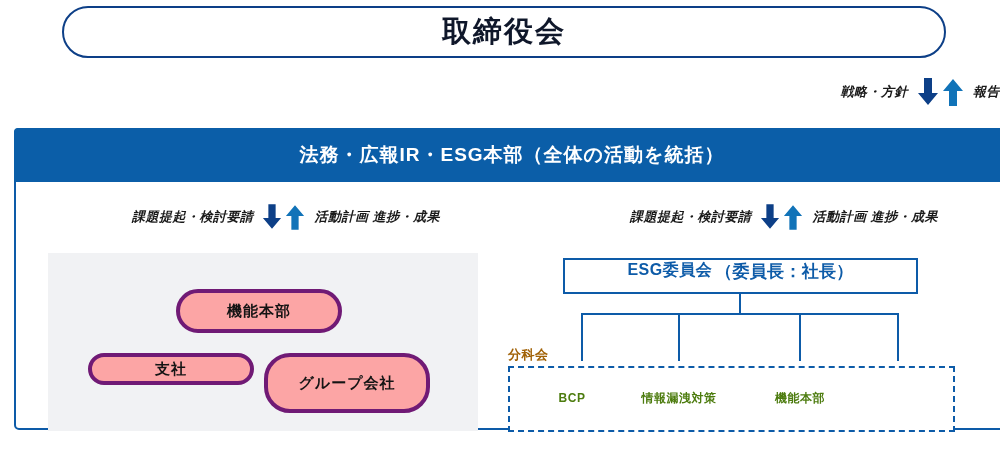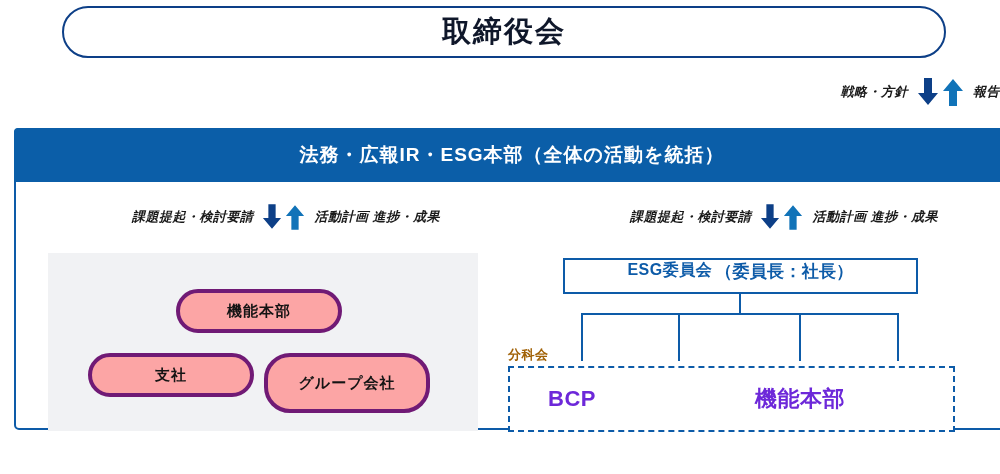--- a/index.html
+++ b/index.html
@@ -133,21 +133,21 @@
     justify-content: center;
   }
   .unit-pill-label {
     font-size: 15px;
     font-weight: bold;
     color: #141414;
     letter-spacing: 1px;
   }
 
   #unit-pill-0 { left: 176px; top: 289px; width: 166px; height: 44px; }
-  #unit-pill-1 { left: 88px;  top: 353px; width: 166px; height: 44px; }
+  #unit-pill-1 { left: 88px;  top: 353px; width: 166px; height: 32px; }
   #unit-pill-2 { left: 264px; top: 353px; width: 166px; height: 60px; }
 
   
   .committee-box {
     position: absolute;
     left: 563px;
     top: 258px;
     width: 355px;
     height: 36px;
     border: 2px solid #0d5ba8;
@@ -197,23 +197,23 @@
     left: 508px;
     top: 366px;
     width: 447px;
     height: 66px;
     border: 2px dashed #0d5ba8;
     box-sizing: border-box;
     background: #ffffff;
   }
   .subcom-item {
     position: absolute;
-    font-size: 22px;
-    font-weight: bold;
-    color: #6d28d9;
+    font-size: 12px;
+    font-weight: bold;
+    color: #4d7c0f;
     text-align: center;
     line-height: 1.12;
     letter-spacing: 0.5px;
     transform: translate(-50%, -50%);
     white-space: pre-line;
   }
   #subcom-item-0 { left: 572px; top: 399px; }
   #subcom-item-1 { left: 679px; top: 399px; }
   #subcom-item-2 { left: 800px; top: 399px; }
   #subcom-item-3 { left: 908px; top: 399px; }
@@ -293,15 +293,16 @@
   <div class="conn" id="conn-bus"></div>
   <div class="conn" id="conn-drop-0"></div>
   <div class="conn" id="conn-drop-1"></div>
   <div class="conn" id="conn-drop-2"></div>
   <div class="conn" id="conn-drop-3"></div>
 
   <span class="subcom-caption">分科会</span>
   <div class="subcom-box"></div>
 
   <span class="subcom-item" id="subcom-item-0">BCP</span>
+  <span class="subcom-item" id="subcom-item-1">情報漏洩対策</span>
   <span class="subcom-item" id="subcom-item-2">機能本部</span>
 
 </div>
 
 </body></html>

